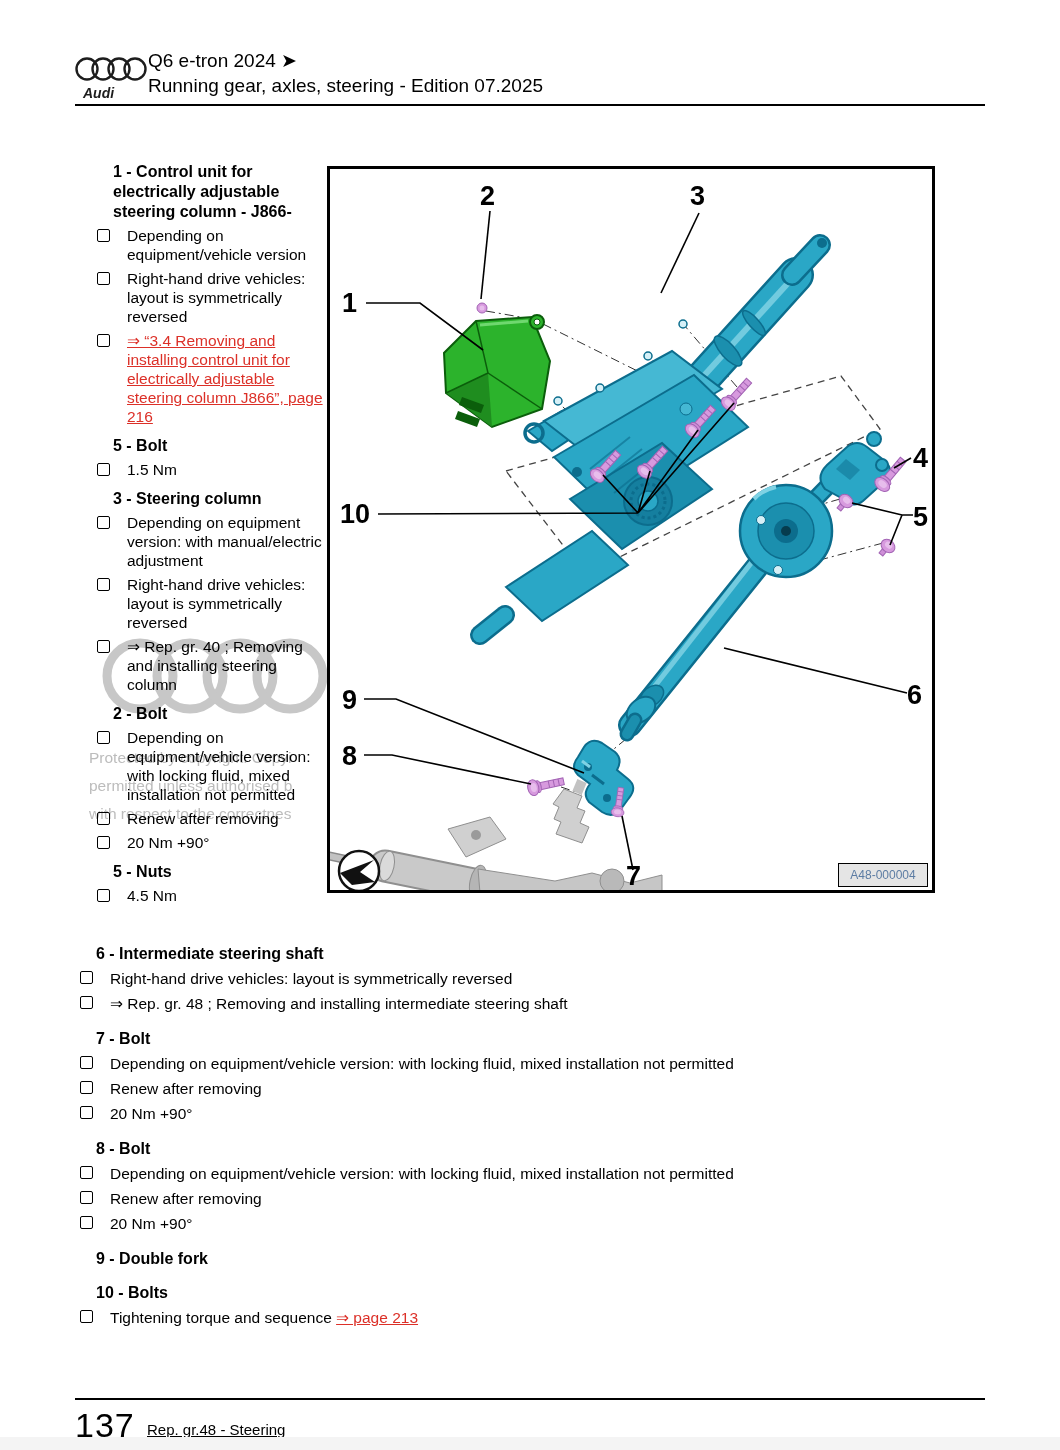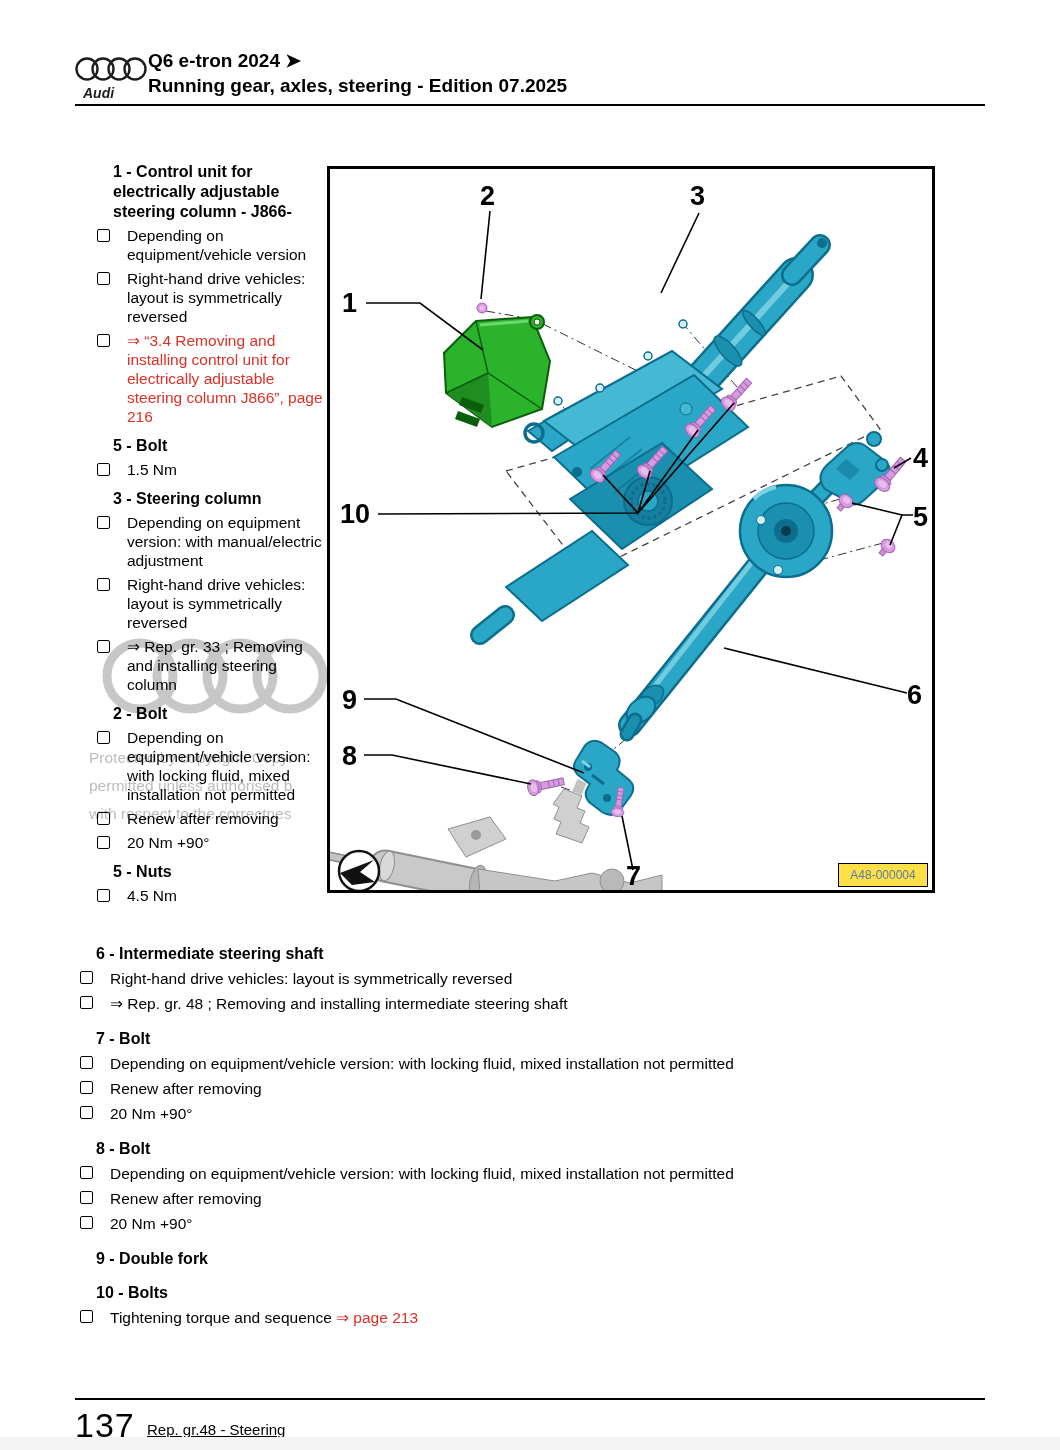--- a/index.html
+++ b/index.html
@@ -1,43 +1,43 @@
 <!DOCTYPE html>
 <html><head>
 <meta charset="utf-8">
 <style>
   html,body{margin:0;padding:0;background:#ffffff;}
   .page{position:relative;width:1060px;height:1450px;background:#ffffff;overflow:hidden;
         font-family:"Liberation Sans",sans-serif;color:#000;}
   
   .hdr-logo{position:absolute;left:75px;top:56px;width:72px;height:48px;}
-  .hdr-titles{position:absolute;left:148px;top:48px;line-height:25px;font-size:19px;font-weight:bold;}
+  .hdr-titles{position:absolute;left:148px;top:48px;line-height:25px;font-size:19px;}
   .hdr-rule{position:absolute;left:75px;top:104px;width:910px;border-top:2px solid #000;}
   
   .wm-rings{position:absolute;left:102px;top:634px;z-index:1;}
   .wm-line{position:absolute;left:89px;width:230px;white-space:nowrap;overflow:hidden;
            color:#bcbcbc;font-size:15.5px;z-index:1;}
   
   .legend-left{position:absolute;left:75px;top:162px;width:252px;z-index:3;}
   .legend-bottom{position:absolute;left:58px;top:944px;width:882px;z-index:3;}
   .item{margin-bottom:10px;}
   .ih{font-weight:bold;font-size:16px;line-height:20px;margin-bottom:4px;margin-left:38px;}
   .brow{display:flex;align-items:flex-start;margin:4px 0 5px 22px;}
   .cb{flex:0 0 auto;width:11px;height:11px;border:1.8px solid #000;border-radius:2px;
       margin:3px 0 0 0;}
   .bt{font-size:15.5px;line-height:19px;margin-left:17px;}
   .legend-bottom .bt{line-height:22px;}
   .legend-bottom .item{margin-bottom:14px;}
   .legend-bottom .brow{margin:3px 0 3px 22px;}
-  .xlink{color:#dc3028;cursor:pointer;}
+  .xlink{color:#dc3028;text-decoration:underline;cursor:pointer;}
   
   .diagram{position:absolute;left:327px;top:166px;width:608px;height:727px;
            border:3px solid #000;box-sizing:border-box;background:#fff;z-index:2;}
   .figlabel{position:absolute;right:4px;bottom:3px;width:88px;height:22px;border:1.5px solid #000;
-            background:#fde047;font-size:12px;color:#5c7ca3;text-align:center;line-height:22px;}
+            background:#e5e5e5;font-size:12px;color:#5c7ca3;text-align:center;line-height:22px;}
   
   .ftr-rule{position:absolute;left:75px;top:1398px;width:910px;border-top:2px solid #000;}
   .ftr-num{position:absolute;left:75px;top:1406px;font-size:34px;letter-spacing:1px;}
   .ftr-sec{position:absolute;left:147px;top:1421px;font-size:15px;text-decoration:underline;}
   .btm-strip{position:absolute;left:0;top:1437px;width:1060px;height:13px;background:#f4f4f4;}
   svg text.callout{font-family:"Liberation Sans",sans-serif;font-weight:bold;font-size:27px;fill:#000;}
 </style>
 </head>
 <body>
 
@@ -102,21 +102,21 @@
         <div class="brow">
           <span class="cb"></span>
           <span class="bt"><span class="">Depending on equipment version: with manual/electric adjustment</span></span>
         </div>
         <div class="brow">
           <span class="cb"></span>
           <span class="bt"><span class="">Right-hand drive vehicles: layout is symmetrically reversed</span></span>
         </div>
         <div class="brow">
           <span class="cb"></span>
-          <span class="bt"><span class="">⇒ Rep. gr. 33 ; Removing and installing steering column</span></span>
+          <span class="bt"><span class="">⇒ Rep. gr. 40 ; Removing and installing steering column</span></span>
         </div>
       </div>
       <div class="item">
         <div class="ih">2 - Bolt</div>
         <div class="brow">
           <span class="cb"></span>
           <span class="bt"><span class="">Depending on equipment/vehicle version: with locking fluid, mixed installation not permitted</span></span>
         </div>
         <div class="brow">
           <span class="cb"></span>

